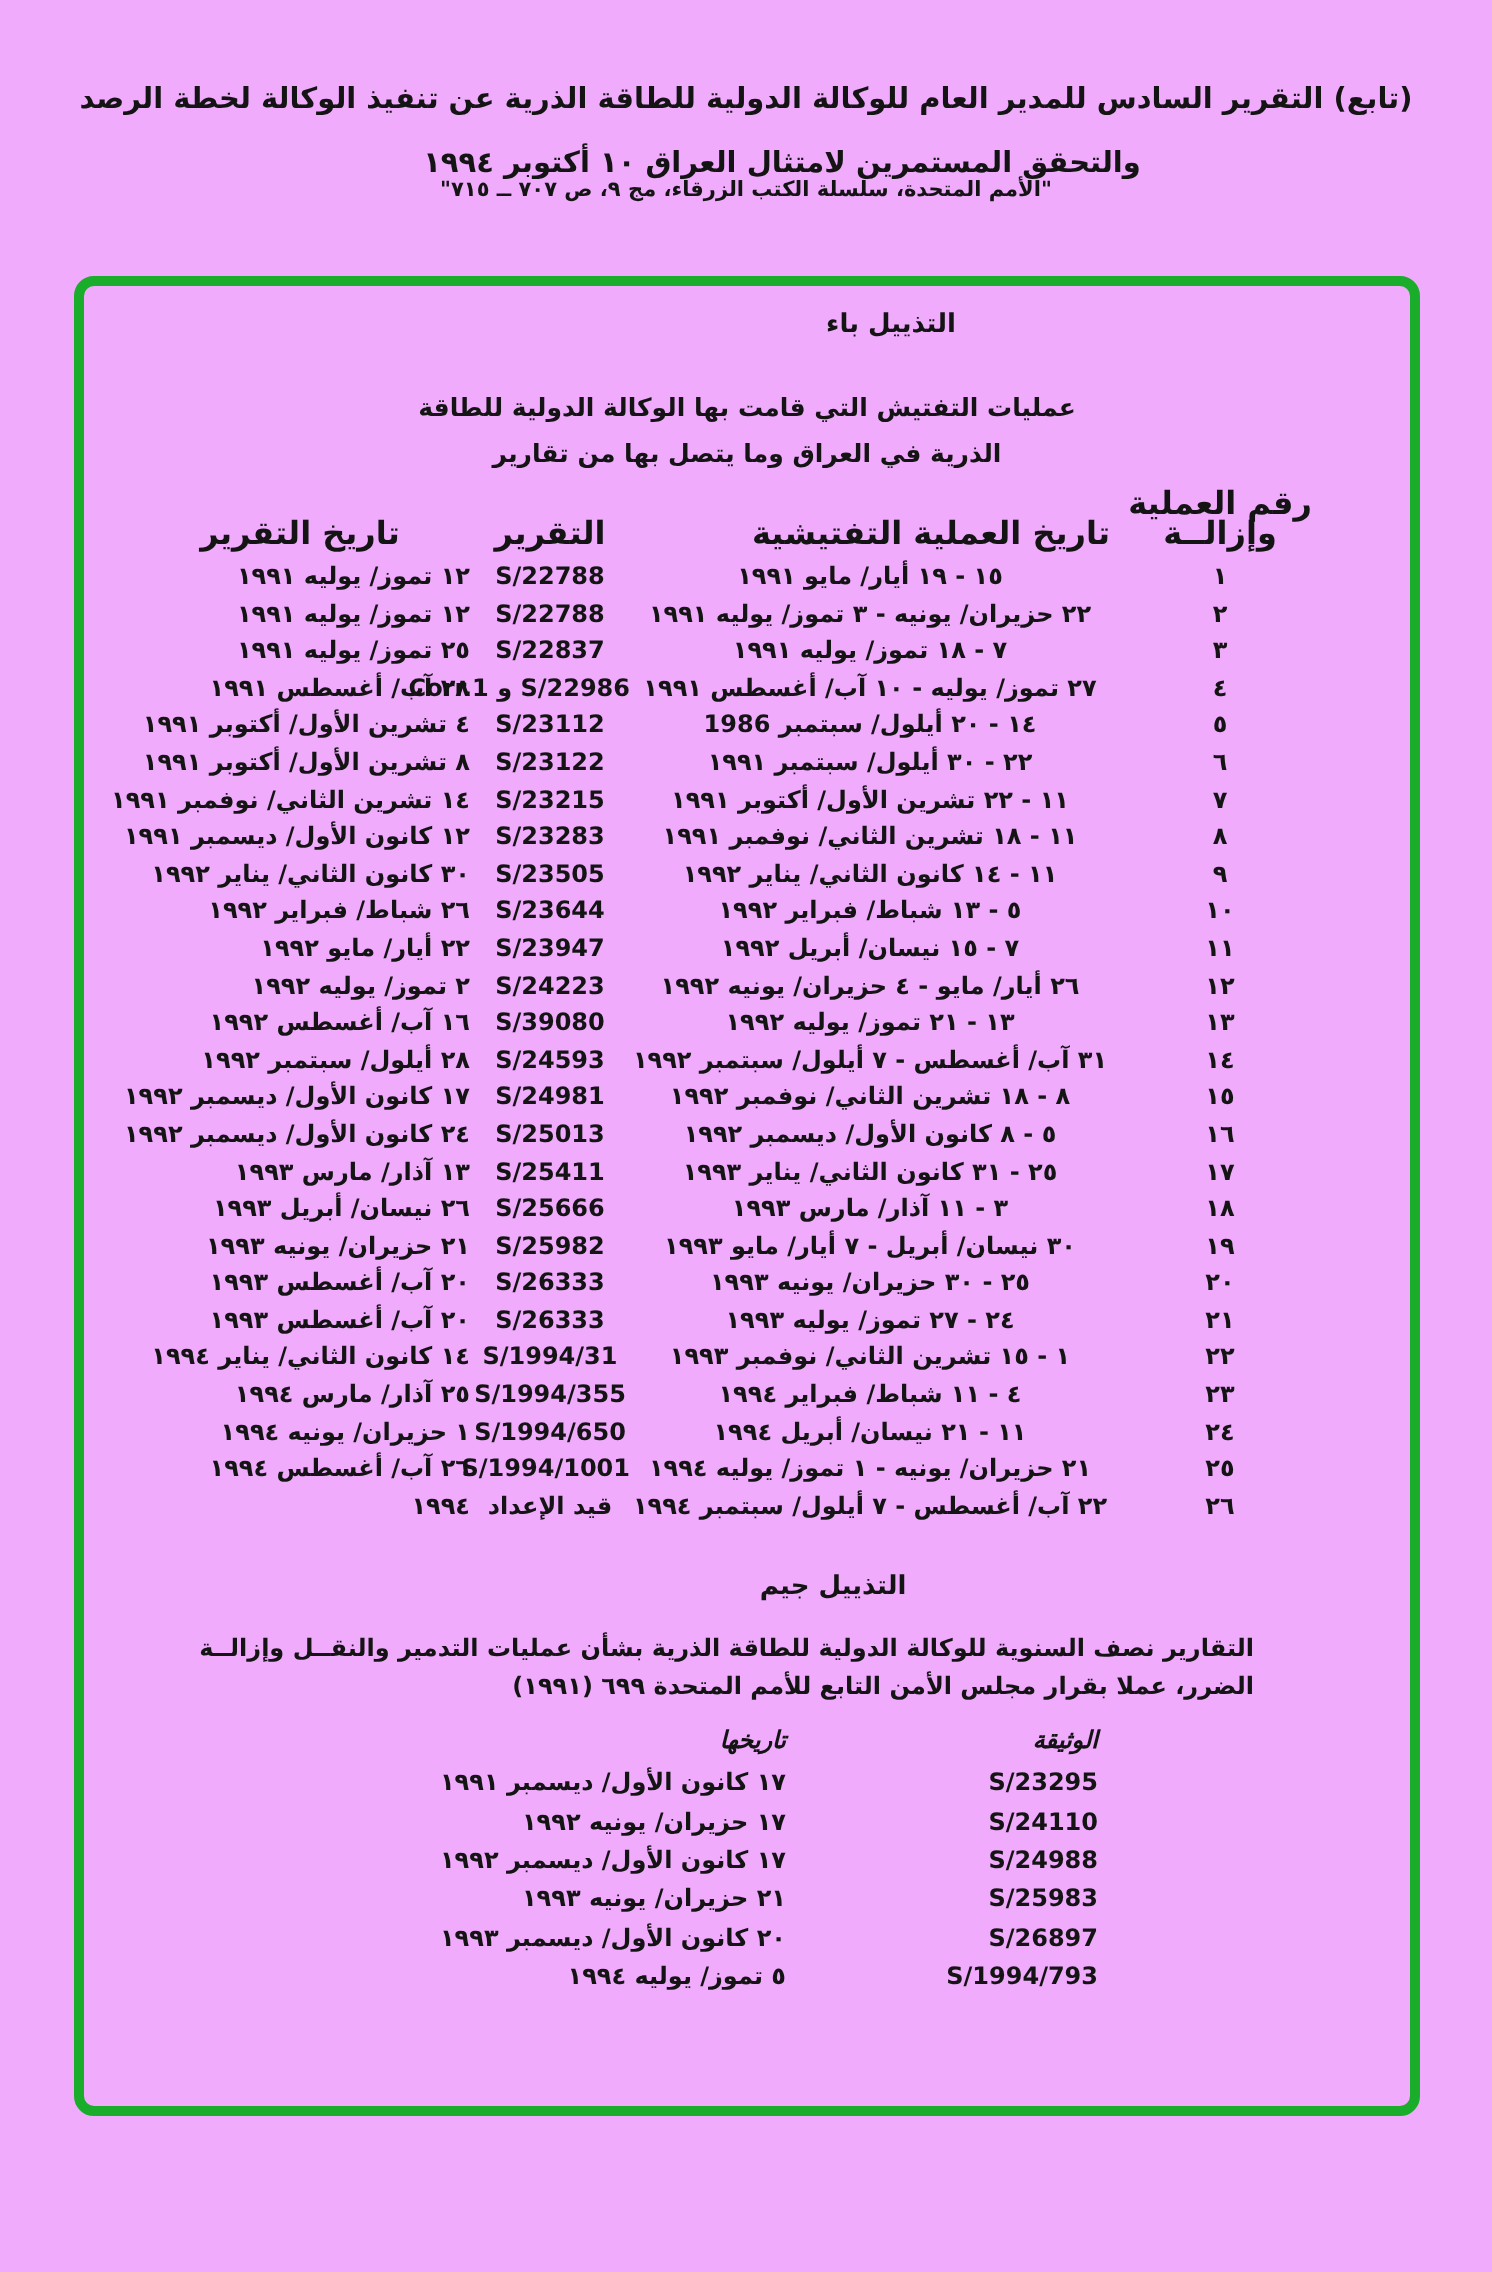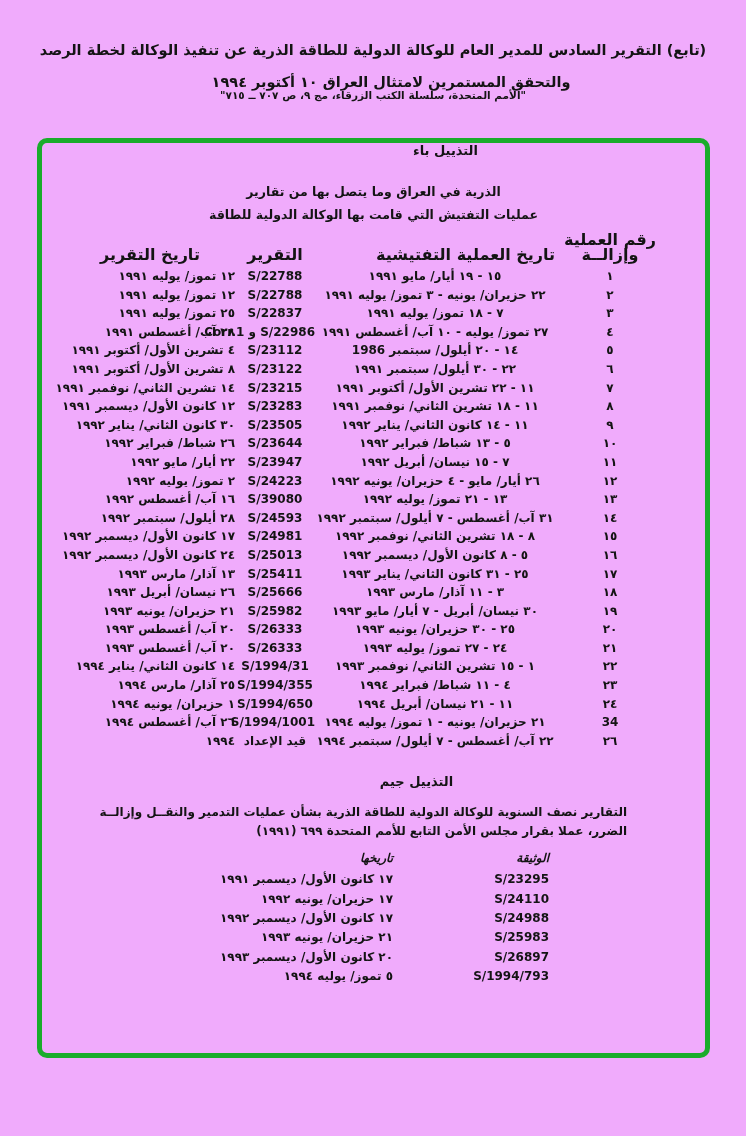--- a/index.html
+++ b/index.html
@@ -16,20 +16,21 @@
   
   .doc-header{position:absolute;top:42px;left:0;right:0;text-align:center;}
   .hl1{font-size:14.5px;line-height:1.15;margin-bottom:15px;}
   .hl2{font-size:14.5px;line-height:1.15;padding-left:36px;}
   .hl3{font-size:10.5px;line-height:1.1;}
   
   .frame{
     position:absolute;left:37px;top:138px;width:673px;height:920px;
     border:5px solid #1aac2b;border-radius:10px;
     box-sizing:border-box;
+    padding-top:12px;
   }
   .appb-title{font-size:13px;text-align:center;transform:translateX(72px);}
   .appb-sub{margin-top:22px;text-align:center;font-size:12.5px;line-height:23px;}
   
   table{border-collapse:collapse;table-layout:fixed;}
   .tb{width:600px;margin:6px 40px 0 auto;}
   .tb th{font-size:16px;font-weight:700;vertical-align:bottom;padding:0 0 5px 0;line-height:15px;}
   .tb th:nth-child(1){width:110px;text-align:center;}
   .tb th:nth-child(2){width:240px;text-align:right;}
   .tb th:nth-child(3){width:80px;text-align:center;}
@@ -58,22 +59,22 @@
     <div class="hl1">(تابع) التقرير السادس للمدير العام للوكالة الدولية للطاقة الذرية عن تنفيذ الوكالة لخطة الرصد</div>
     <div class="hl2">والتحقق المستمرين لامتثال العراق ١٠ أكتوبر ١٩٩٤</div>
     <div class="hl3">"الأمم المتحدة، سلسلة الكتب الزرقاء، مج ٩، ص ٧٠٧ ــ ٧١٥"</div>
   </div>
 
   <div class="frame">
 
     <div class="appb-title">التذييل باء</div>
 
     <div class="appb-sub">
+      <div>عمليات التفتيش التي قامت بها الوكالة الدولية للطاقة</div>
       <div>الذرية في العراق وما يتصل بها من تقارير</div>
-      <div>عمليات التفتيش التي قامت بها الوكالة الدولية للطاقة</div>
     </div>
 
     <table class="tb">
       <thead>
         <tr>
           <th>
             <div>رقم العملية</div>
             <div>وإزالــة</div>
           </th>
           <th>تاريخ العملية التفتيشية</th>
@@ -220,21 +221,21 @@
             <td>S/1994/355</td>
             <td>٢٥ آذار/ مارس ١٩٩٤</td>
           </tr>
           <tr>
             <td>٢٤</td>
             <td>١١ - ٢١ نيسان/ أبريل ١٩٩٤</td>
             <td>S/1994/650</td>
             <td>١ حزيران/ يونيه ١٩٩٤</td>
           </tr>
           <tr>
-            <td>34</td>
+            <td>٢٥</td>
             <td>٢١ حزيران/ يونيه - ١ تموز/ يوليه ١٩٩٤</td>
             <td>S/1994/1001</td>
             <td>٢٦ آب/ أغسطس ١٩٩٤</td>
           </tr>
           <tr>
             <td>٢٦</td>
             <td>٢٢ آب/ أغسطس - ٧ أيلول/ سبتمبر ١٩٩٤</td>
             <td>قيد الإعداد</td>
             <td>١٩٩٤</td>
           </tr>

